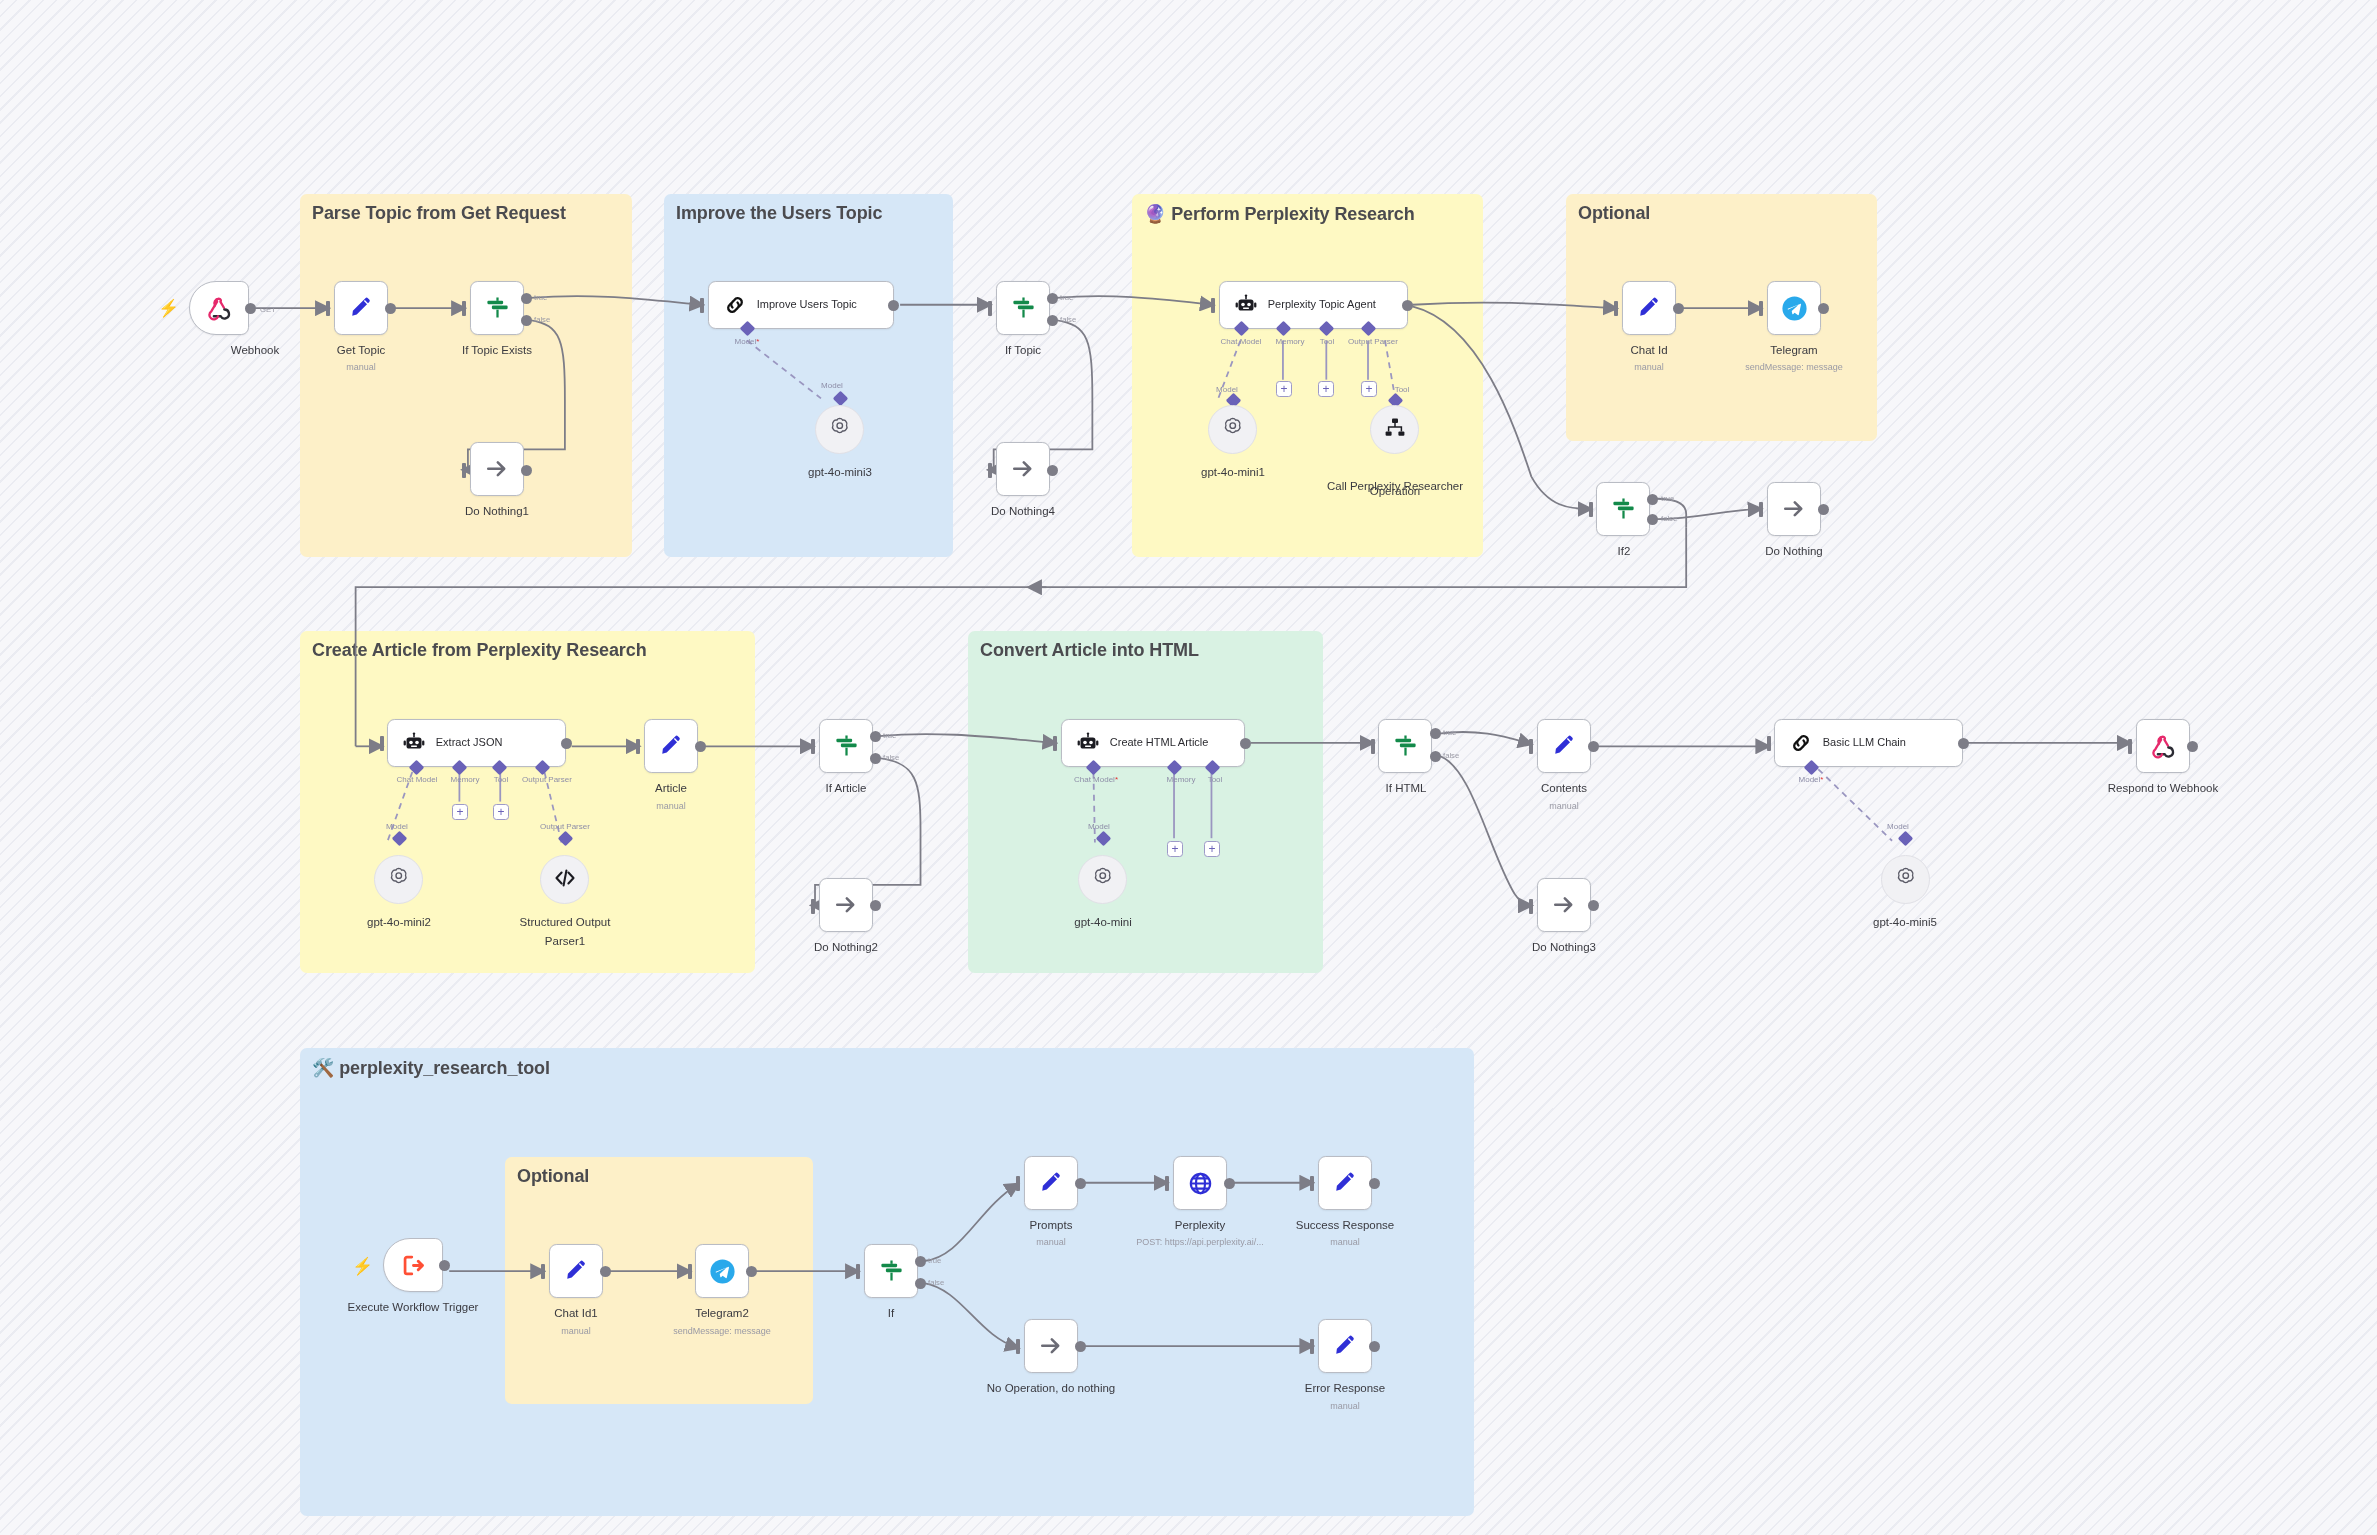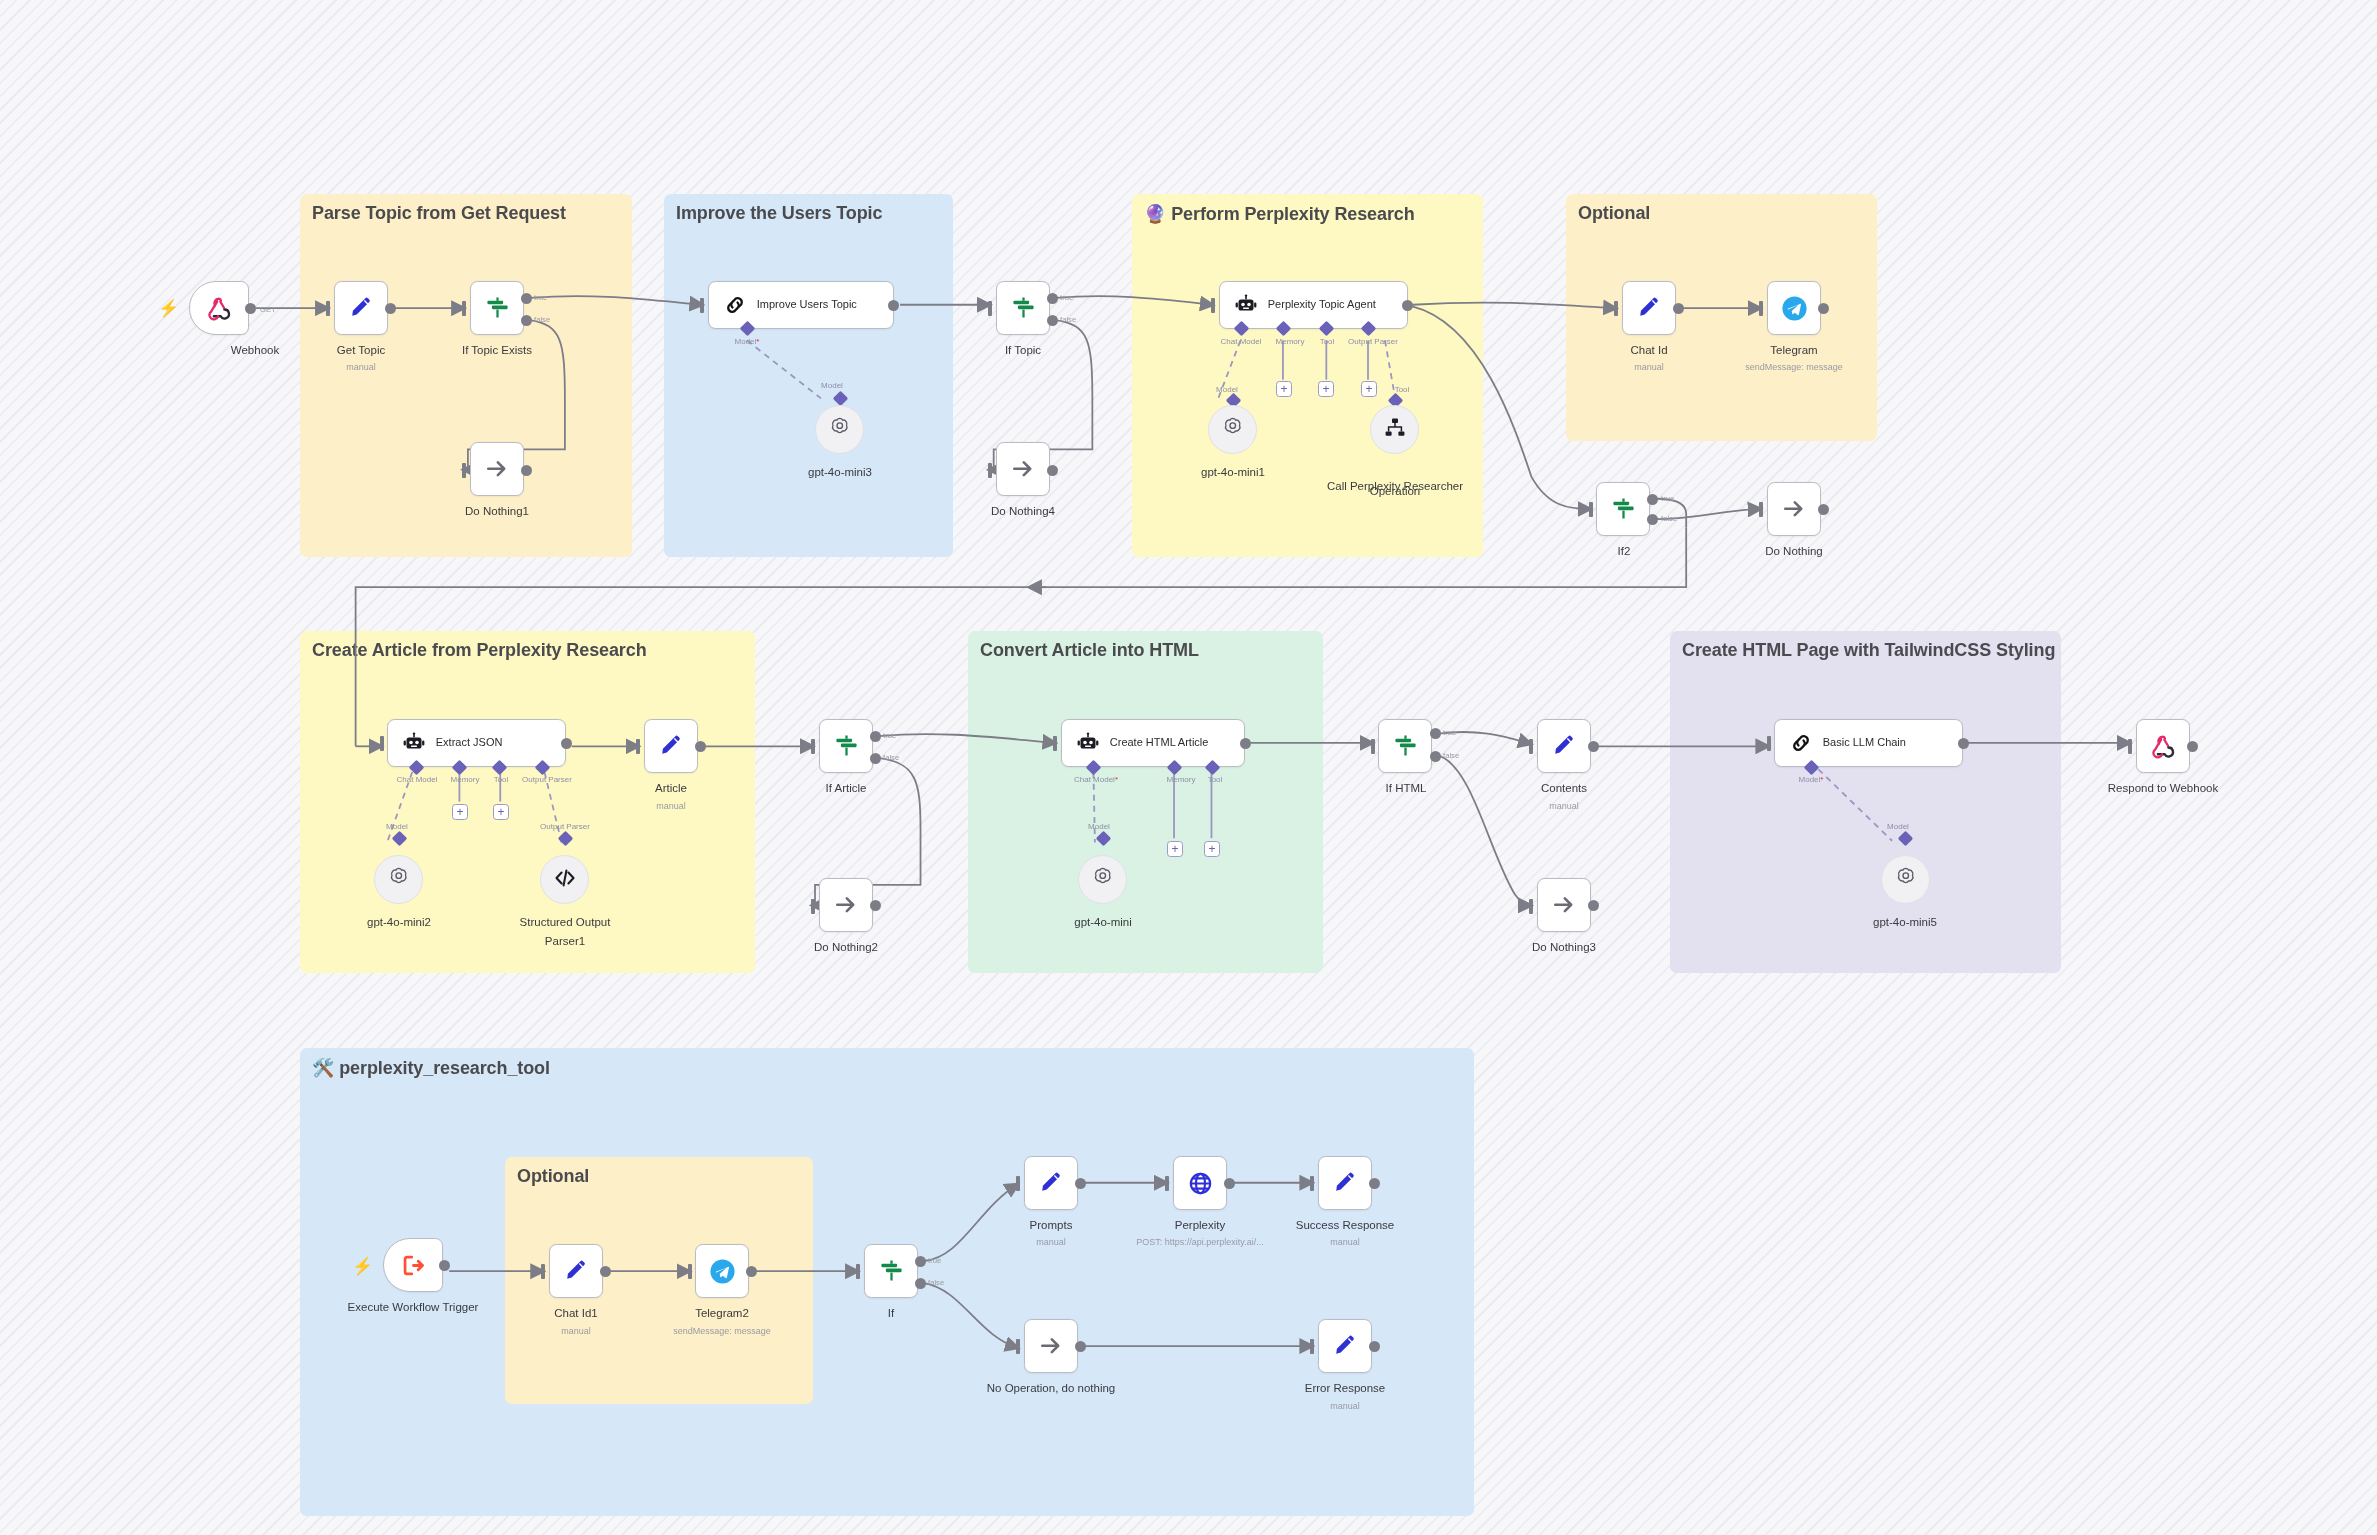--- a/index.html
+++ b/index.html
@@ -131,23 +131,20 @@
   </div>
   <div class="group g-yellow" style="left:1566px;top:194px;width:311px;height:247px;">
     <div class="group-title">Optional</div>
   </div>
   <div class="group g-pink" style="left:300px;top:631px;width:455px;height:342px;">
     <div class="group-title">Create Article from Perplexity Research</div>
   </div>
   <div class="group g-green" style="left:968px;top:631px;width:355px;height:342px;">
     <div class="group-title">Convert Article into HTML</div>
   </div>
-  <div class="group g-purple" style="left:1670px;top:631px;width:391px;height:342px;">
-    <div class="group-title">Create HTML Page with TailwindCSS Styling</div>
-  </div>
   <div class="group g-blue" style="left:300px;top:1048px;width:1174px;height:468px;">
     <div class="group-title">🛠️ perplexity_research_tool</div>
   </div>
   <div class="group g-yellow" style="left:505px;top:1157px;width:308px;height:247px;">
     <div class="group-title">Optional</div>
   </div>
 
   <svg class="wires" viewBox="0 0 2794 1805" width="2377" height="1536">
     <defs>
       <marker id="arr" markerWidth="9" markerHeight="9" refX="7" refY="4.5" orient="auto">

